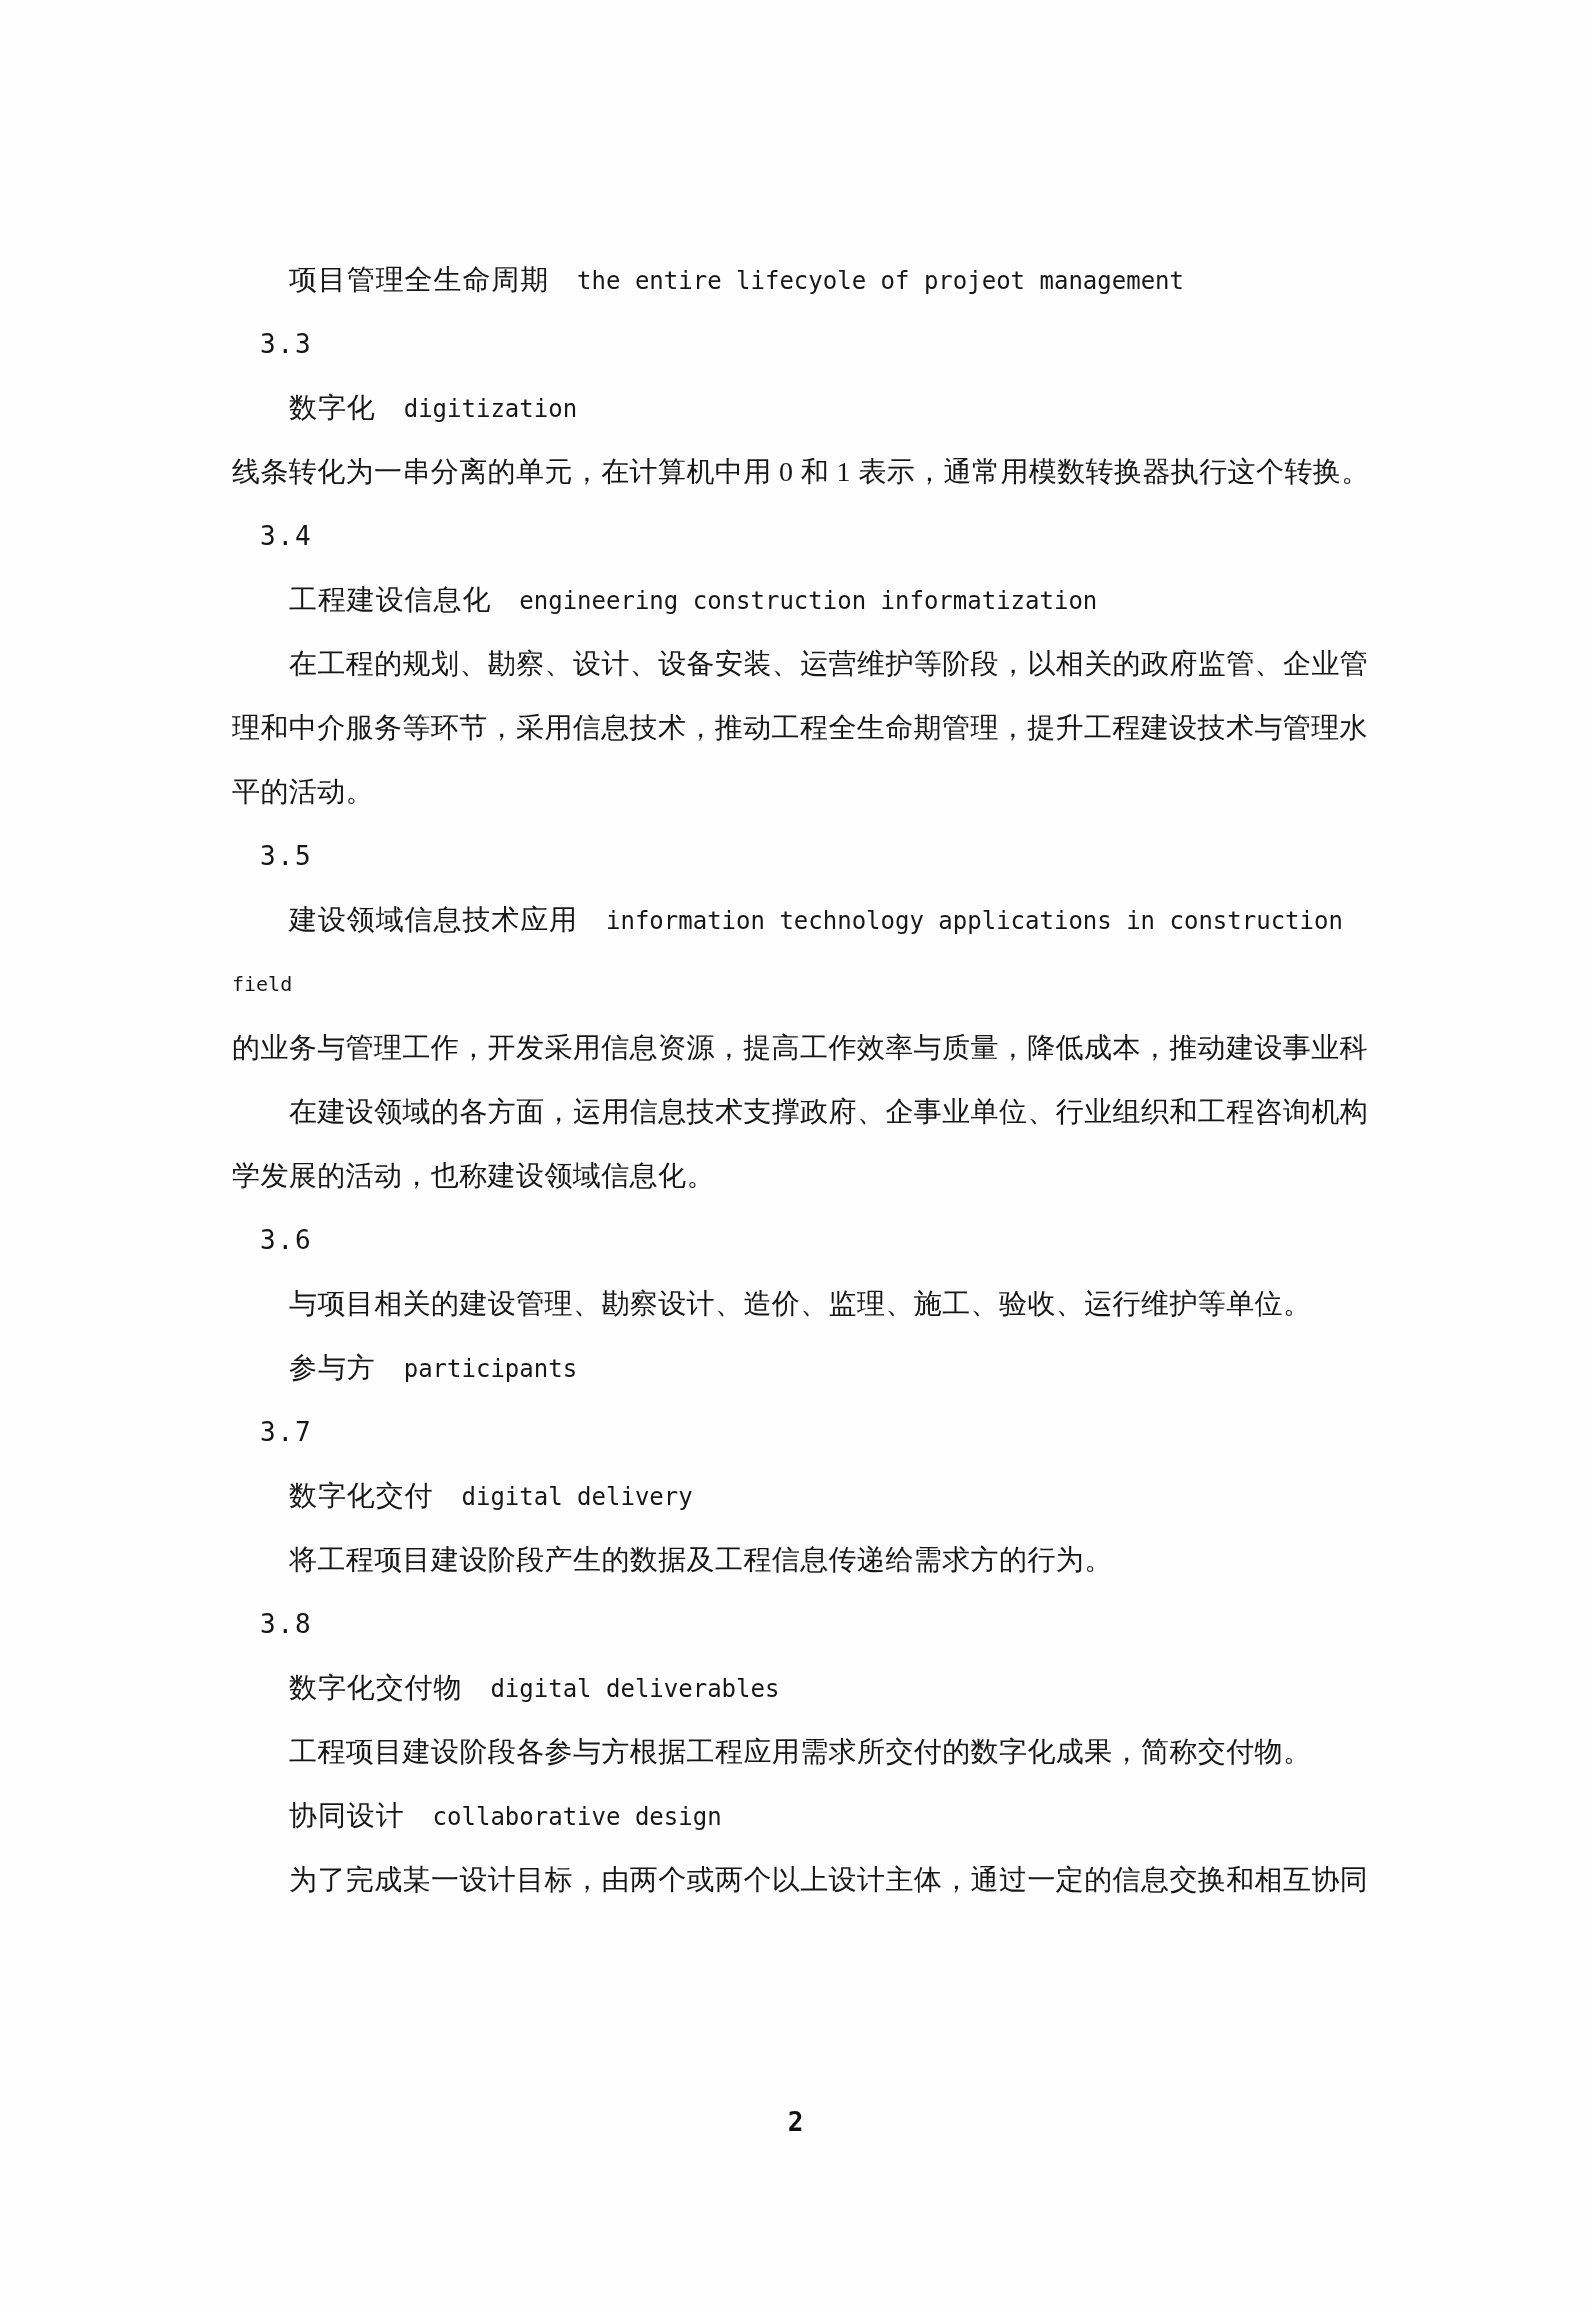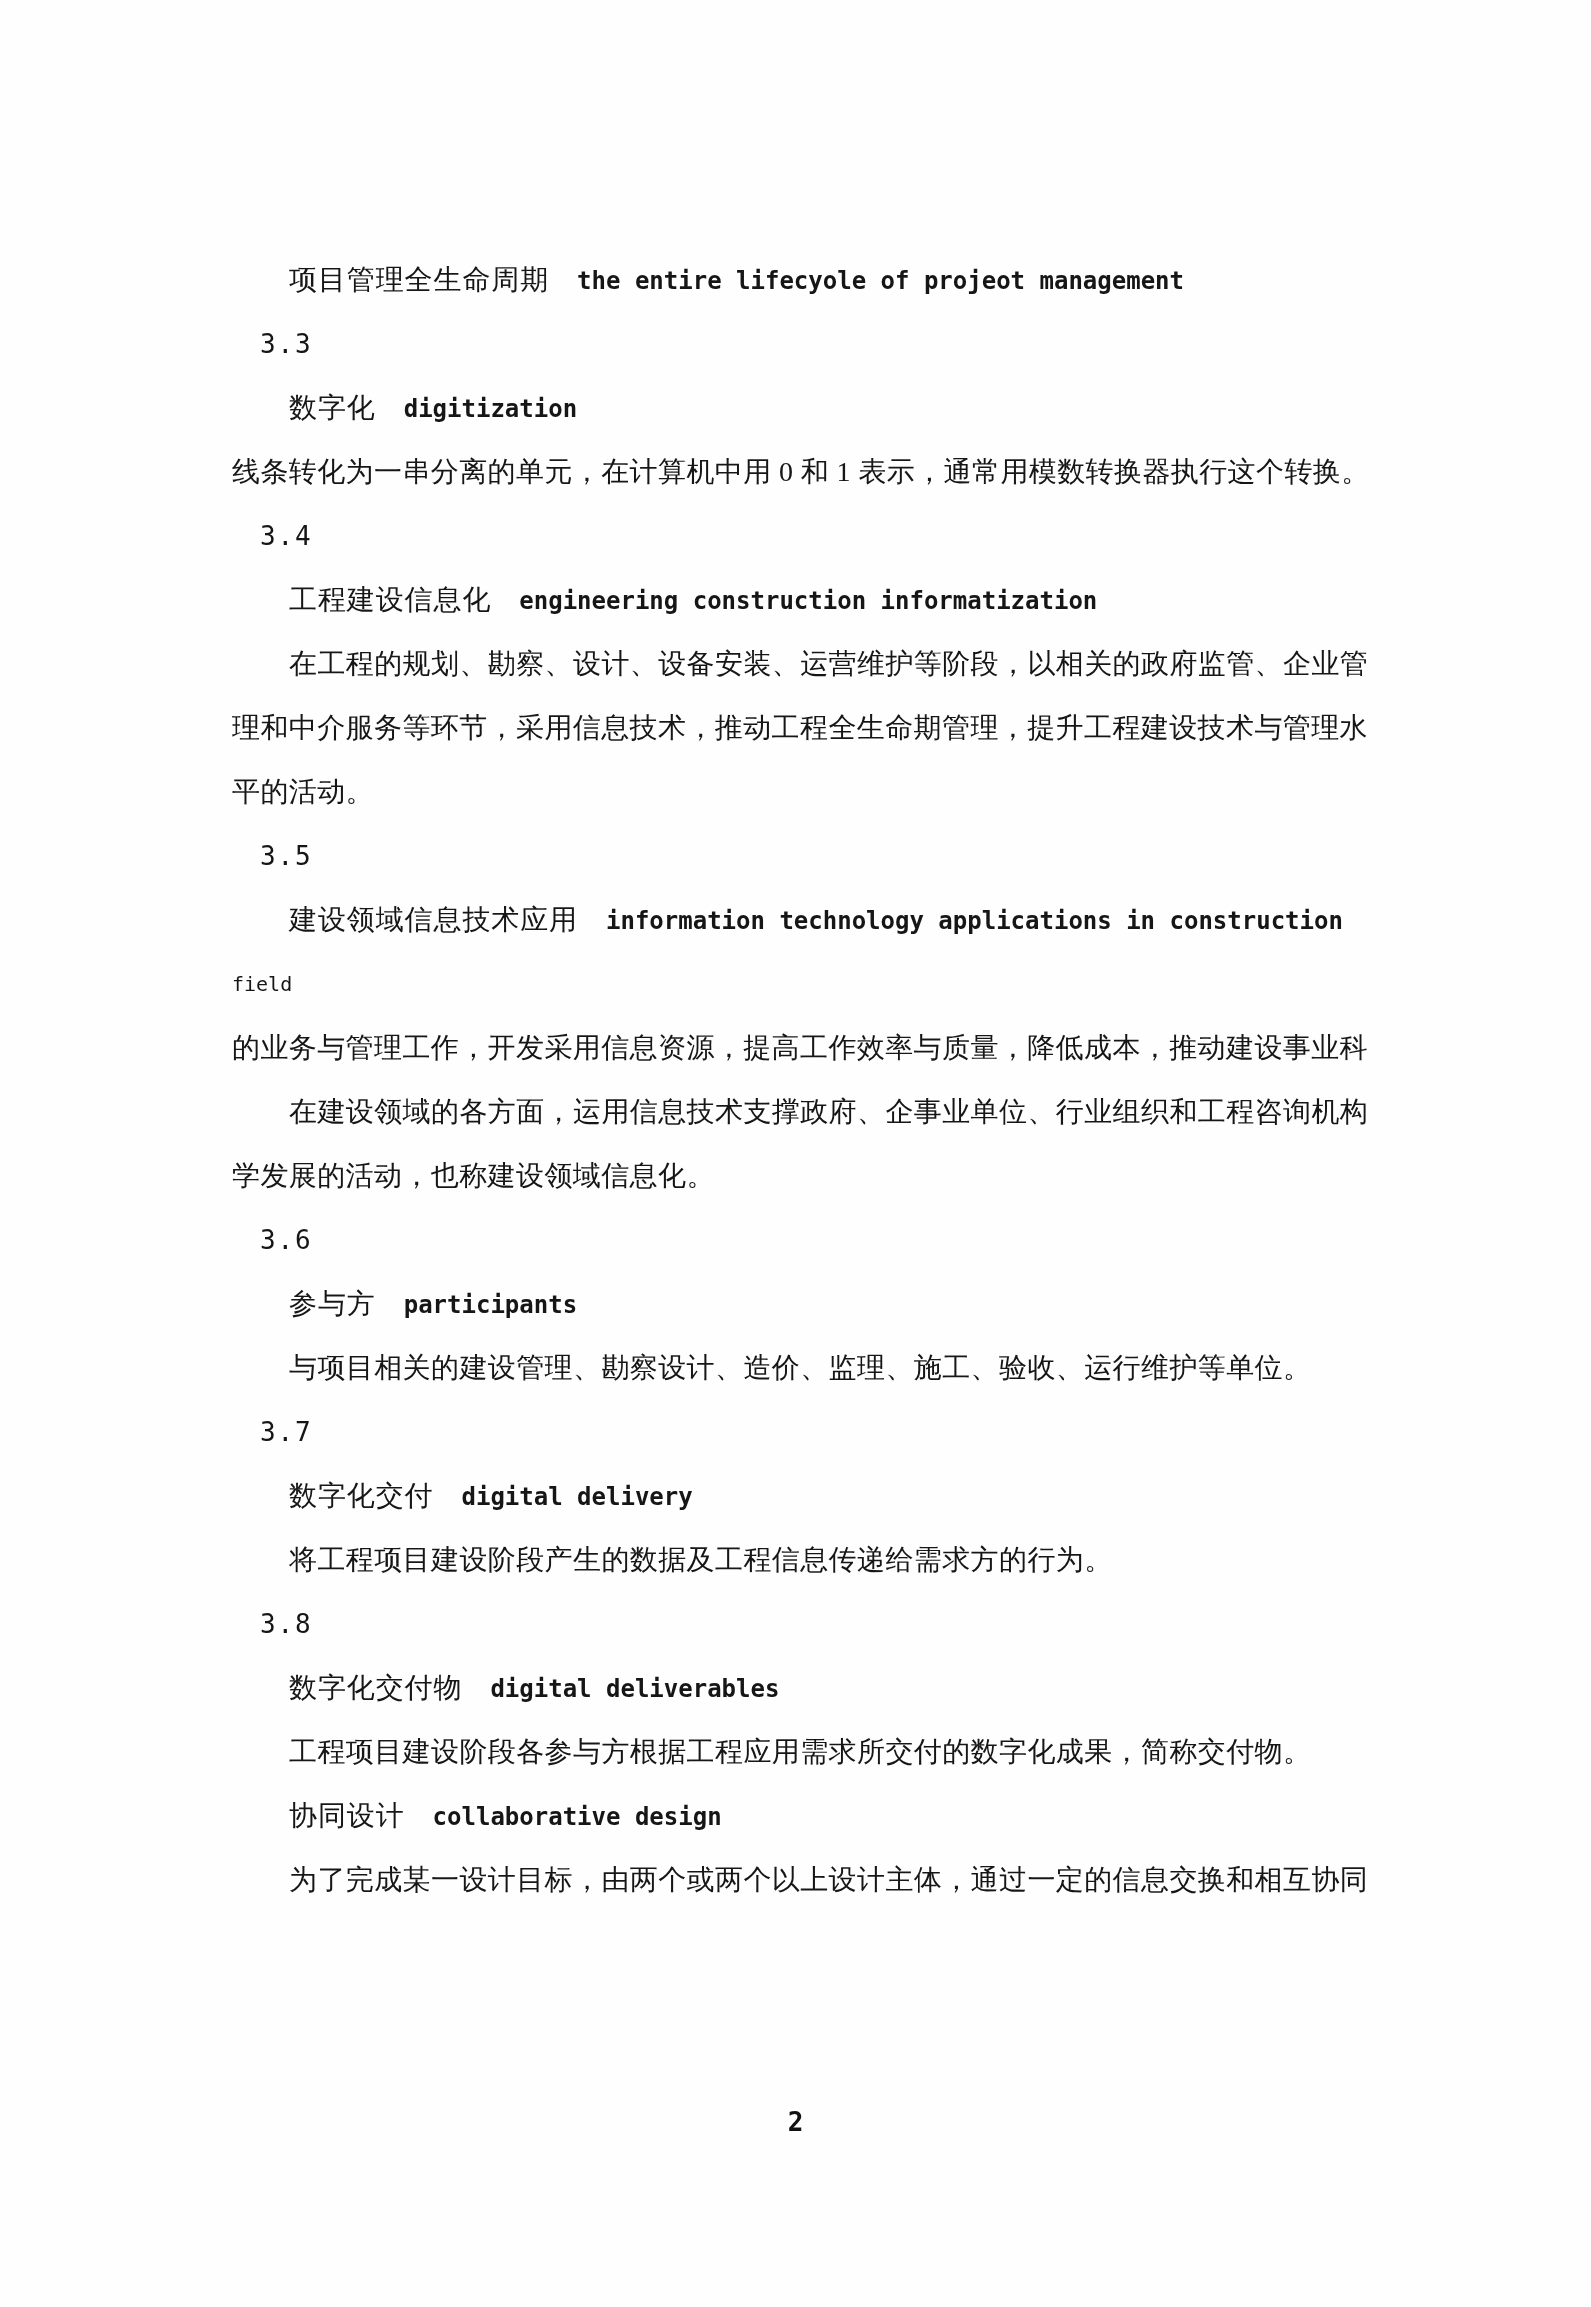--- a/index.html
+++ b/index.html
@@ -43,21 +43,21 @@
   }
   .line.term .zh {
     font-weight: 400;
     font-size: 28px;
     letter-spacing: 0.9px;
   }
   .line.term .en {
     font-family: "DejaVu Sans Mono", "Liberation Mono", monospace;
     font-size: 24px;
     margin-left: 28px;
-    font-weight: 700;
+    font-weight: 400;
   }
   .line.en-cont {
     font-family: "DejaVu Sans Mono", "Liberation Mono", monospace;
     font-size: 20px;
   }
   .line.body {
     letter-spacing: 0.4px;
   }
   .page-number {
     position: absolute;
@@ -85,22 +85,22 @@
       <div class="line body indent">在工程的规划、勘察、设计、设备安装、运营维护等阶段，以相关的政府监管、企业管</div>
       <div class="line body">理和中介服务等环节，采用信息技术，推动工程全生命期管理，提升工程建设技术与管理水</div>
       <div class="line body">平的活动。</div>
       <div class="line number">3.5</div>
       <div class="line term indent"><span class="zh">建设领域信息技术应用</span><span class="en">information technology applications in construction</span></div>
       <div class="line en-cont">field</div>
       <div class="line body">的业务与管理工作，开发采用信息资源，提高工作效率与质量，降低成本，推动建设事业科</div>
       <div class="line body indent">在建设领域的各方面，运用信息技术支撑政府、企事业单位、行业组织和工程咨询机构</div>
       <div class="line body">学发展的活动，也称建设领域信息化。</div>
       <div class="line number">3.6</div>
+      <div class="line body indent">与项目相关的建设管理、勘察设计、造价、监理、施工、验收、运行维护等单位。</div>
       <div class="line term indent"><span class="zh">参与方</span><span class="en">participants</span></div>
-      <div class="line body indent">与项目相关的建设管理、勘察设计、造价、监理、施工、验收、运行维护等单位。</div>
       <div class="line number">3.7</div>
       <div class="line term indent"><span class="zh">数字化交付</span><span class="en">digital delivery</span></div>
       <div class="line body indent">将工程项目建设阶段产生的数据及工程信息传递给需求方的行为。</div>
       <div class="line number">3.8</div>
       <div class="line term indent"><span class="zh">数字化交付物</span><span class="en">digital deliverables</span></div>
       <div class="line body indent">工程项目建设阶段各参与方根据工程应用需求所交付的数字化成果，简称交付物。</div>
       <div class="line term indent"><span class="zh">协同设计</span><span class="en">collaborative design</span></div>
       <div class="line body indent">为了完成某一设计目标，由两个或两个以上设计主体，通过一定的信息交换和相互协同</div>
     </div>
   <div class="page-number">2</div>

